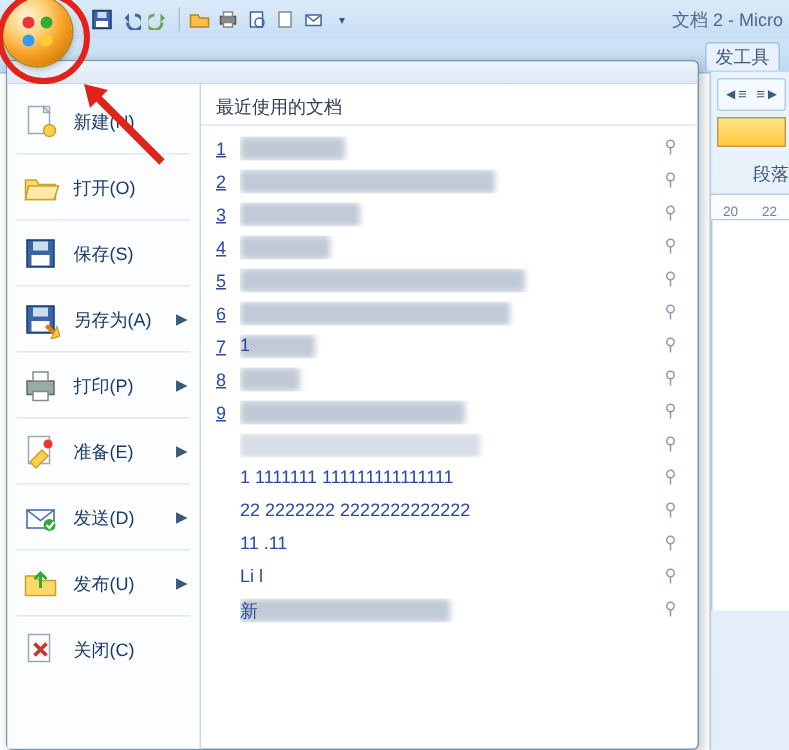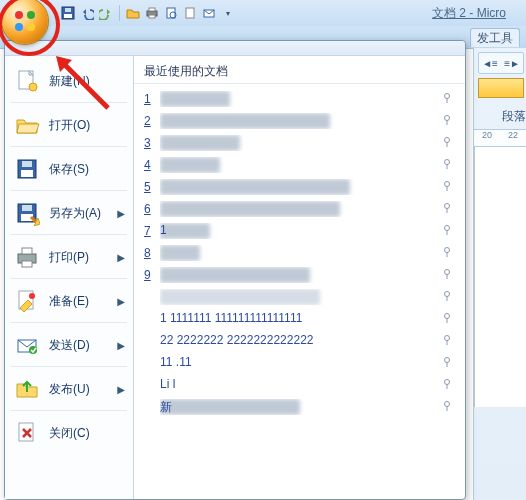--- a/index.html
+++ b/index.html
@@ -35,25 +35,24 @@
     align-items: center; justify-content: center;
     color: #3a5a7a;
   }
   .qat .sep {
     width: 1px; height: 16px;
     background: #a8c4e0;
     margin: 0 2px;
   }
   .titlebar .title {
     margin-left: auto;
-    margin-right: 20px;
+    margin-right: 4px;
     color: #4a6a8a;
     font-size: 12px;
     white-space: nowrap;
-    text-decoration: underline;
   }
   
   .tabstrip {
     position: absolute;
     top: 26px; left: 0; right: 0;
     height: 22px;
     background: linear-gradient(#cfe4f7, #bedaf0);
     border-bottom: 1px solid #9ec2e4;
   }
   .tab-right {
@@ -101,21 +100,21 @@
   }
   .ribbon-sliver .ruler {
     margin-top: 4px;
     height: 16px;
     background: #fbfdff;
     border-top: 1px solid #b3cde6;
     border-bottom: 1px solid #b3cde6;
     color: #6a85a0;
     font-size: 9px;
     display: flex;
-    align-items: flex-start;
+    align-items: flex-end;
     justify-content: space-around;
   }
   .ribbon-sliver .page {
     background: #fff;
     border-left: 1px solid #c8c8c8;
     margin-top: 0;
     height: 260px;
   }
 
   

